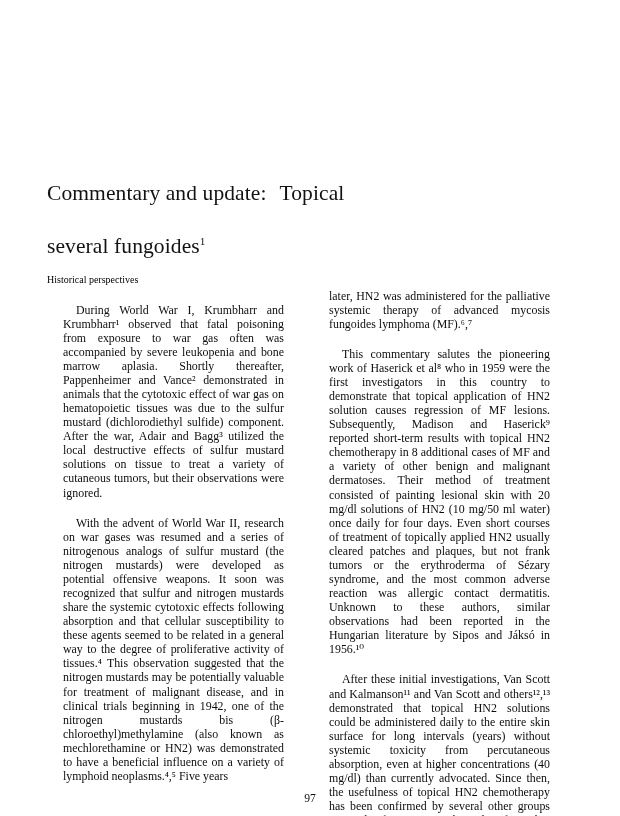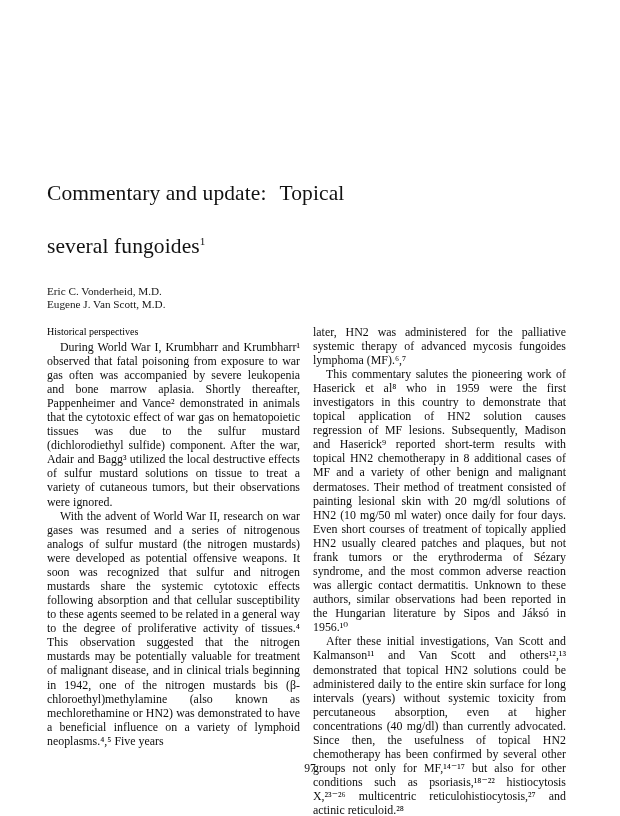--- a/index.html
+++ b/index.html
@@ -74,53 +74,49 @@
 
   .section-head {
     font-size: 10px;
     font-weight: normal;
     line-height: 14px;
     margin: 0 0 1px 0;
     color: #000;
   }
 
   p.body {
-    margin: 0;
+    margin: 16px;
     font-size: 11.9px;
     line-height: 14.08px;
     text-align: justify;
     text-justify: inter-word;
     color: #0d0d0d;
     hyphens: none;
   }
   p.indent { text-indent: 13px; }
 
   
   .page-number {
     position: absolute;
     left: 0;
-    top: 762px;
+    top: 792px;
     width: 620px;
     text-align: center;
     font-size: 11.6px;
     color: #101010;
   }
 </style>
 </head>
 <body>
 
 <div class="page">
   <div class="content">
 
     <h1 class="title"><span>Commentary and update:</span><span class="gap"></span><span>Topical</span><br><br><span>several fungoides</span><sup>1</sup></h1>
 
-    <div class="authors">
-      <div class="author-line">Eric C. Vonderheid, M.D.</div>
-      <div class="author-line">Eugene J. Van Scott, M.D.</div>
-    </div>
 
     <div class="columns">
 
       <div class="col col-left">
         <h2 class="section-head">Historical perspectives</h2>
         <p class="body indent">During World War I, Krumbharr and Krumbharr¹ observed that fatal poisoning from exposure to war gas often was accompanied by severe leukopenia and bone marrow aplasia. Shortly thereafter, Pappenheimer and Vance² demonstrated in animals that the cytotoxic effect of war gas on hematopoietic tissues was due to the sulfur mustard (dichlorodiethyl sulfide) component. After the war, Adair and Bagg³ utilized the local destructive effects of sulfur mustard solutions on tissue to treat a variety of cutaneous tumors, but their observations were ignored.</p>
         <p class="body indent">With the advent of World War II, research on war gases was resumed and a series of nitrogenous analogs of sulfur mustard (the nitrogen mustards) were developed as potential offensive weapons. It soon was recognized that sulfur and nitrogen mustards share the systemic cytotoxic effects following absorption and that cellular susceptibility to these agents seemed to be related in a general way to the degree of proliferative activity of tissues.⁴ This observation suggested that the nitrogen mustards may be potentially valuable for treatment of malignant disease, and in clinical trials beginning in 1942, one of the nitrogen mustards bis (β-chloroethyl)methylamine (also known as mechlorethamine or HN2) was demonstrated to have a beneficial influence on a variety of lymphoid neoplasms.⁴,⁵ Five years</p>
 
       </div>
 

